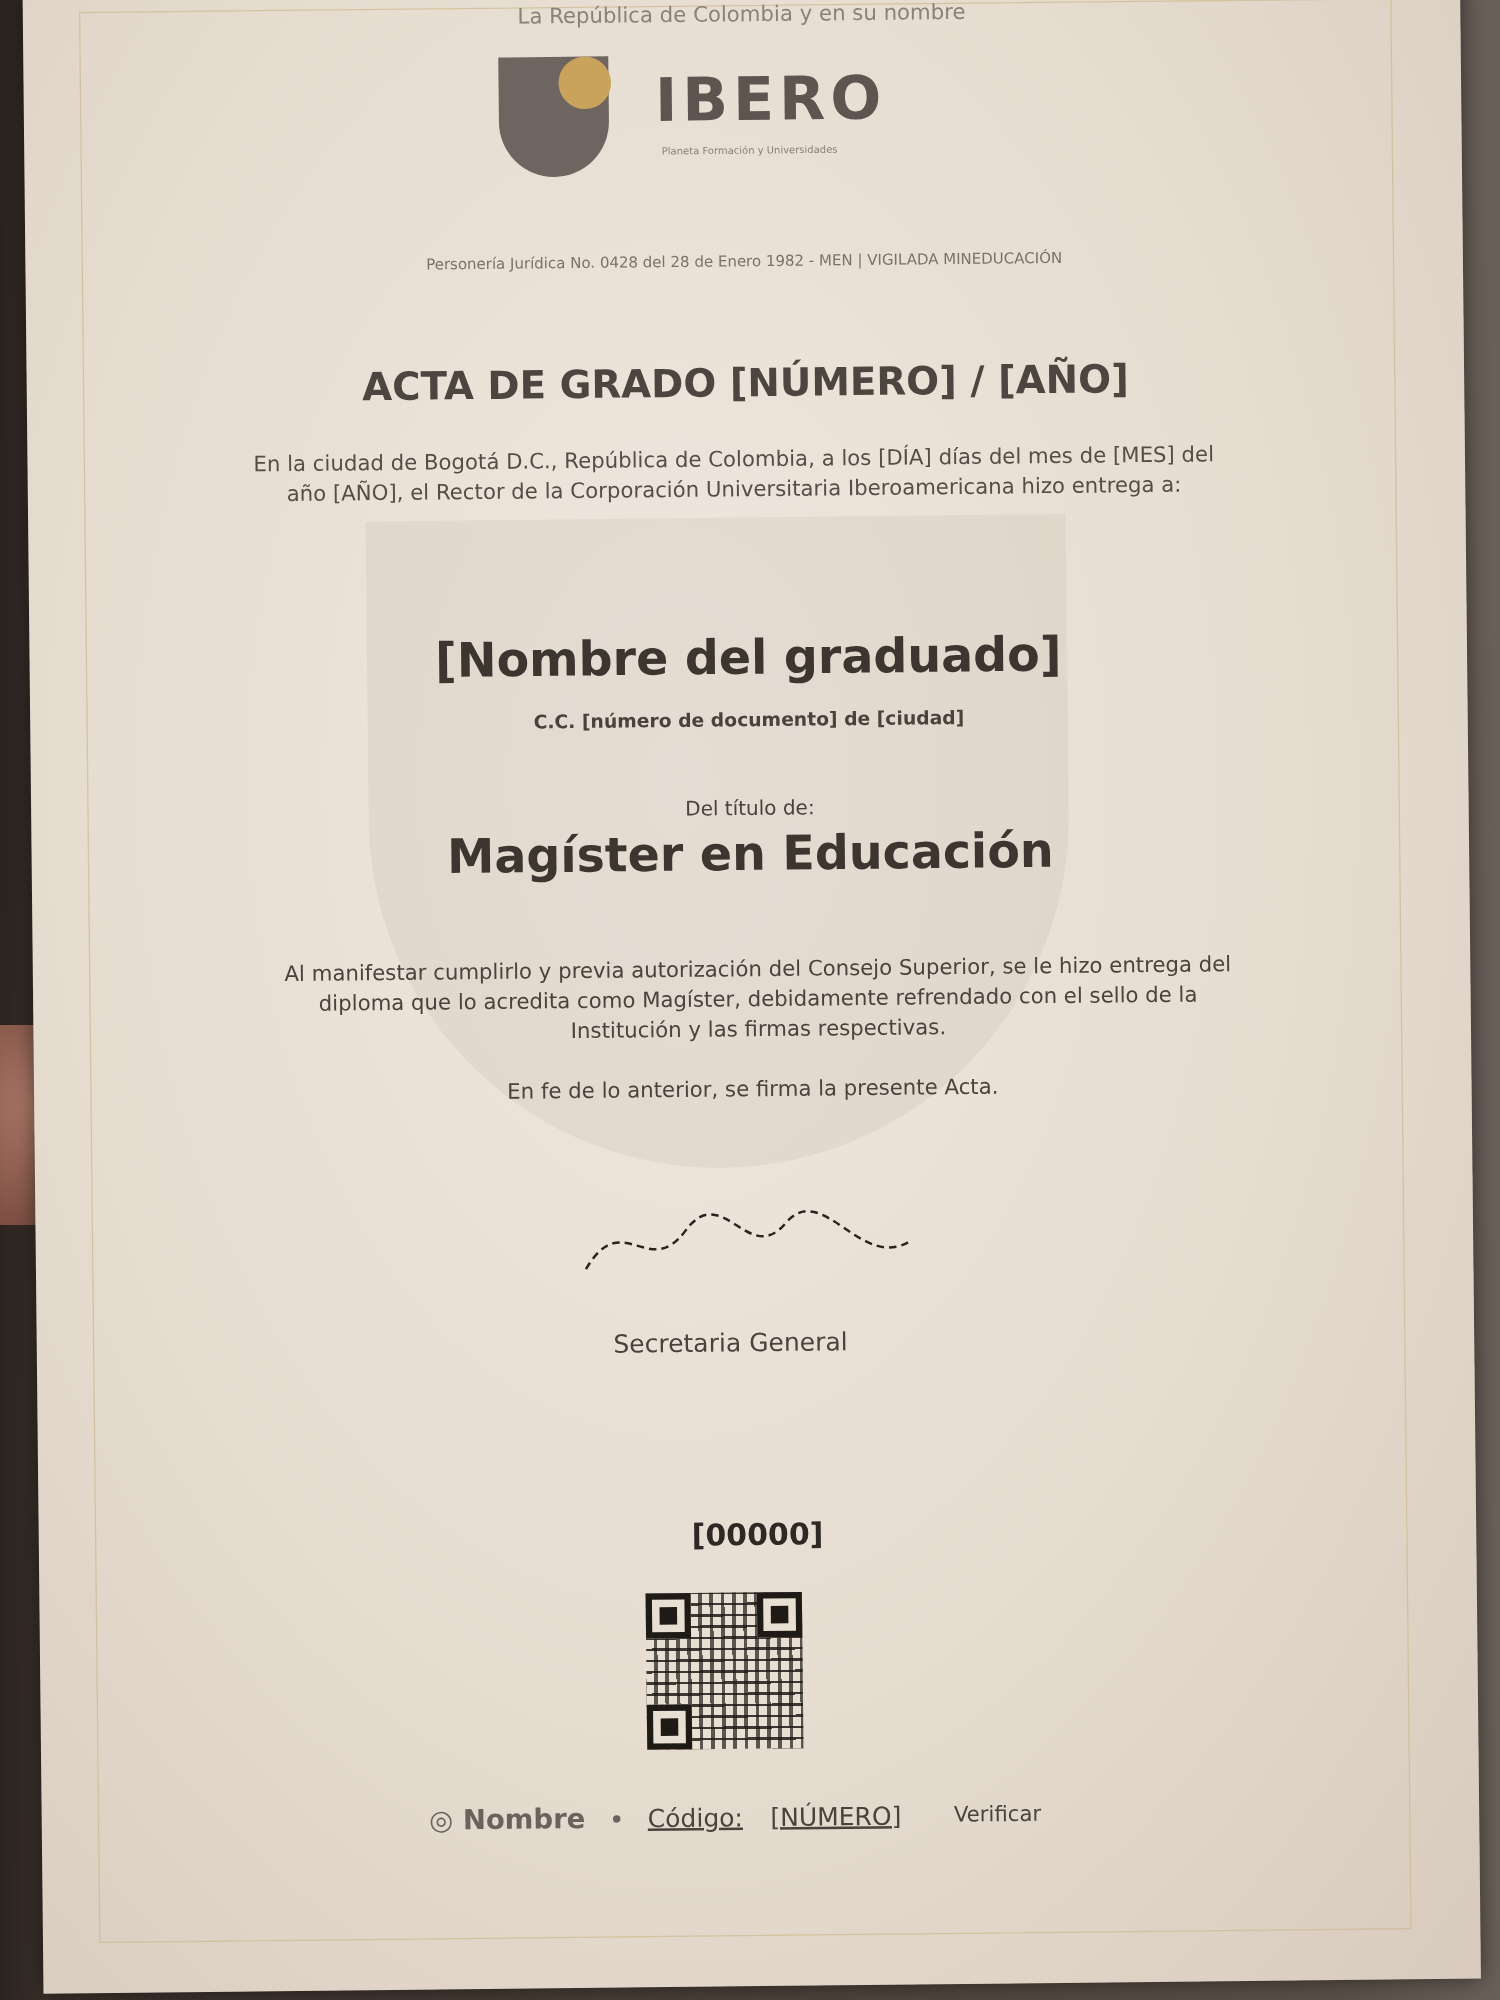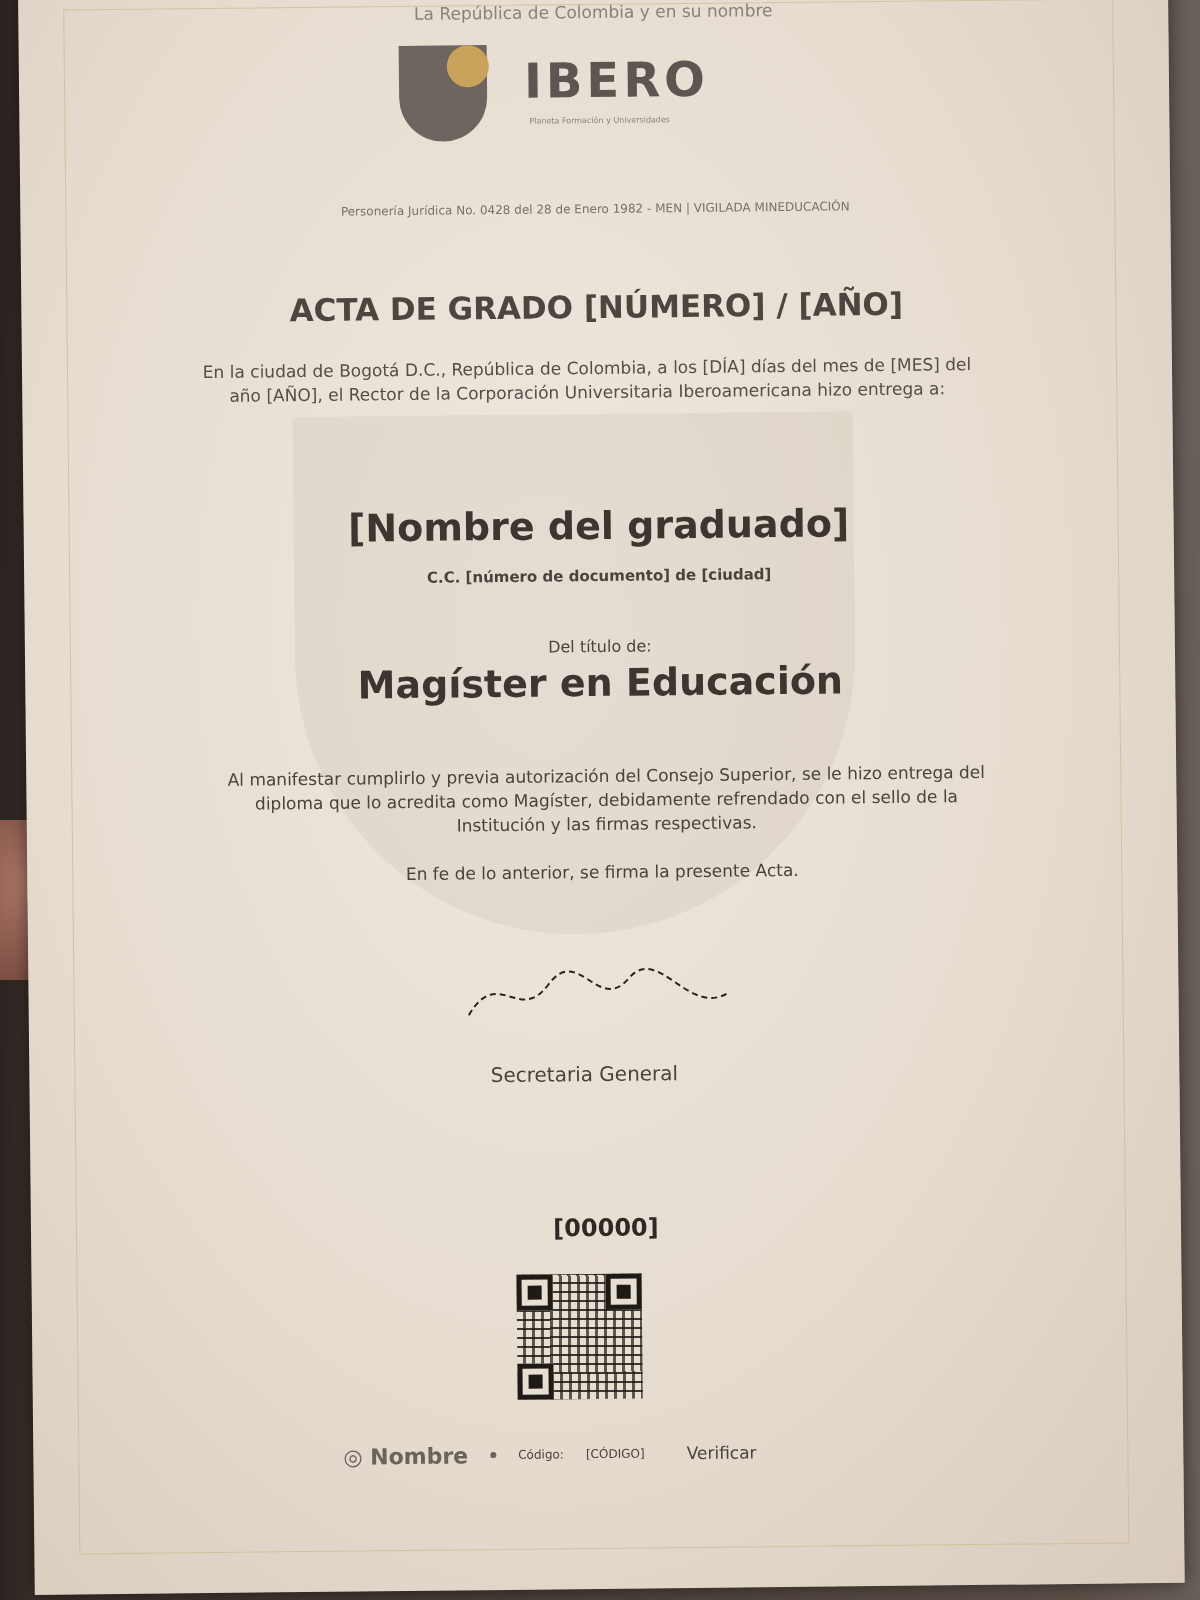--- a/index.html
+++ b/index.html
@@ -52,21 +52,21 @@
       background:
         repeating-linear-gradient(0deg, rgba(0,0,0,0) 0 7px, rgba(30,26,22,.85) 7px 9px),
         repeating-linear-gradient(90deg, rgba(0,0,0,0) 0 6px, rgba(30,26,22,.7) 6px 9px),
         #e8dfd3; }
     .qr .finder { position: absolute; width: 26px; height: 26px; border: 5px solid #1e1a16; background: #e8dfd3; }
     .qr .finder::after { content: ""; position: absolute; left: 6px; top: 6px; width: 14px; height: 14px; background: #1e1a16; }
     .footer { position: absolute; left: 310px; top: 1455px; width: 520px; height: 30px;
       display: flex; align-items: center; gap: 22px; color: #4a423c; }
     .xertify { font-size: 22px; font-weight: bold; color: #6a625c; }
     .dot { width: 6px; height: 6px; border-radius: 50%; background: #6a625c; }
-    .codigo { font-size: 12px; }
+    .codigo { font-size: 20px; text-decoration: underline; }
     .verificar { font-size: 17px; margin-left: 20px; }
     .finger { position: absolute; left: 0; top: 820px; width: 100px; height: 160px;
       background: radial-gradient(ellipse at 30% 40%, #b07a6a, #6a4035); border-radius: 0 60px 60px 0; }
   </style>
 </head>
 <body>
 
 <div class="finger"></div>
 
 <div class="paper">
@@ -104,16 +104,16 @@
   <div class="qr">
     <div class="finder" style="left:0;top:0"></div>
     <div class="finder" style="right:0;top:0"></div>
     <div class="finder" style="left:0;bottom:0"></div>
   </div>
 
   <div class="footer">
     <span class="xertify">◎ <span>Nombre</span></span>
     <span class="dot"></span>
     <span class="codigo">Código:</span>
-    <span class="codigo">[CÓDIGO]</span>
+    <span class="codigo">[NÚMERO]</span>
     <span class="verificar">Verificar</span>
   </div>
 </div>
 
 </body></html>

